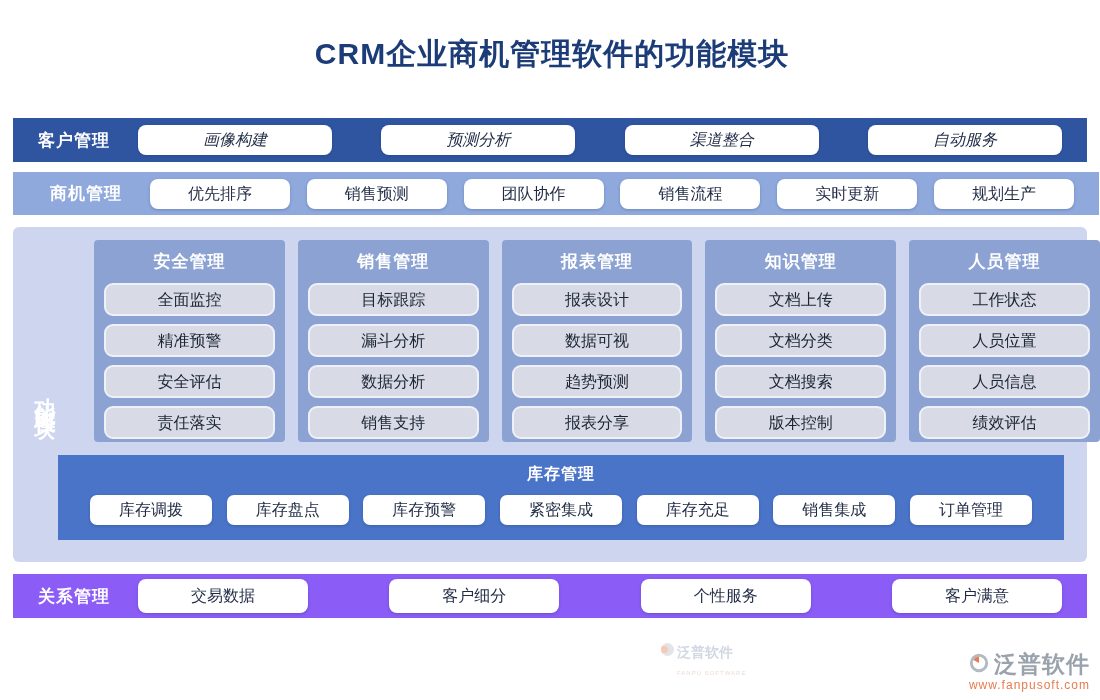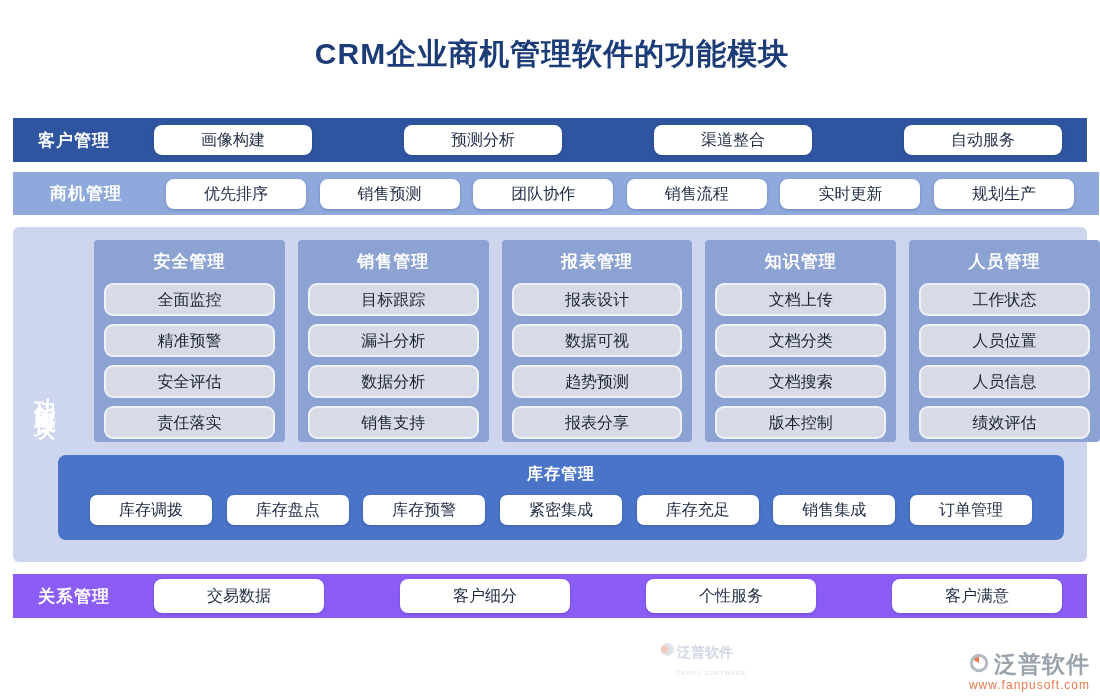--- a/index.html
+++ b/index.html
@@ -6,35 +6,35 @@
   body{
     width:1100px;height:700px;position:relative;overflow:hidden;
     background:#ffffff;
     font-family:"Liberation Sans","DejaVu Sans",sans-serif;
   }
   .title{
     position:absolute;top:34px;left:2px;width:1100px;text-align:center;
     font-size:30px;font-weight:bold;color:#1c3c78;letter-spacing:1px;
   }
   
-  .bar{position:absolute;left:13px;width:1074px;display:flex;align-items:center;gap:16px;}
+  .bar{position:absolute;left:13px;width:1074px;display:flex;align-items:center;}
   .bar1{top:118px;height:44px;background:#2f55a0;}
   .bar2{top:172px;height:43px;background:#8fa9dc;padding-left:12px;}
   .bar4{top:574px;height:44px;background:#8b5cf6;}
   .bar-label{
     color:#ffffff;font-weight:bold;font-size:17px;margin-left:25px;
     width:100px;flex-shrink:0;letter-spacing:1px;
   }
   .bar-buttons{flex:1;display:flex;justify-content:space-between;margin-right:25px;align-items:center;}
   .btn-white{
     background:#ffffff;border-radius:8px;height:30px;line-height:30px;
     text-align:center;font-size:16px;color:#1f2a44;
     box-shadow:0 1px 3px rgba(20,40,90,.25);
   }
-  .w200{width:158px;}
+  .w200{width:194px;font-style:italic;}
   .w140{width:140px;}
   .w170{width:170px;height:34px;line-height:34px;}
   
   .panel{
     position:absolute;left:13px;top:227px;width:1074px;height:335px;
     background:#cdd6ee;border-radius:6px;
   }
   .side-label{
     position:absolute;left:18px;top:50%;transform:translateY(-50%);
     writing-mode:vertical-rl;text-orientation:upright;
@@ -53,21 +53,21 @@
     margin:10px 0 6px 0;letter-spacing:1px;
   }
   .col-item{
     margin:4px 10px;background:#d8dbe6;border:2px solid #eef1f8;
     border-radius:9px;height:29px;line-height:29px;text-align:center;
     font-size:16px;color:#1b2433;
   }
   
   .inventory{
     position:absolute;left:45px;top:228px;width:1006px;height:85px;
-    background:#4a74c8;border-radius:8px;
+    background:#4a74c8;border-radius:0;
   }
   .inv-header{
     text-align:center;color:#ffffff;font-weight:bold;font-size:16px;
     margin-top:9px;letter-spacing:1px;
   }
   .inv-buttons{
     display:flex;justify-content:space-between;margin:10px 32px 0 32px;
   }
   .inv-btn{width:122px;border-radius:7px;}
   

